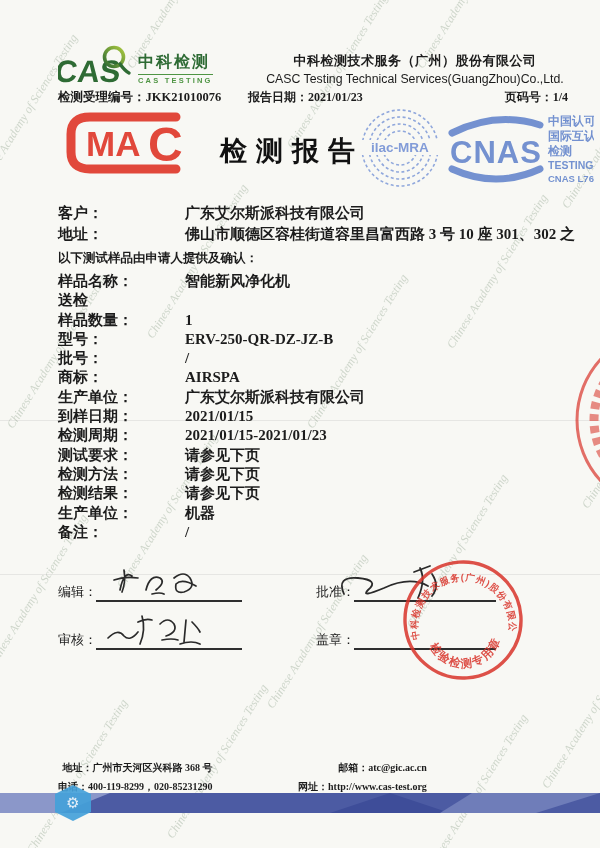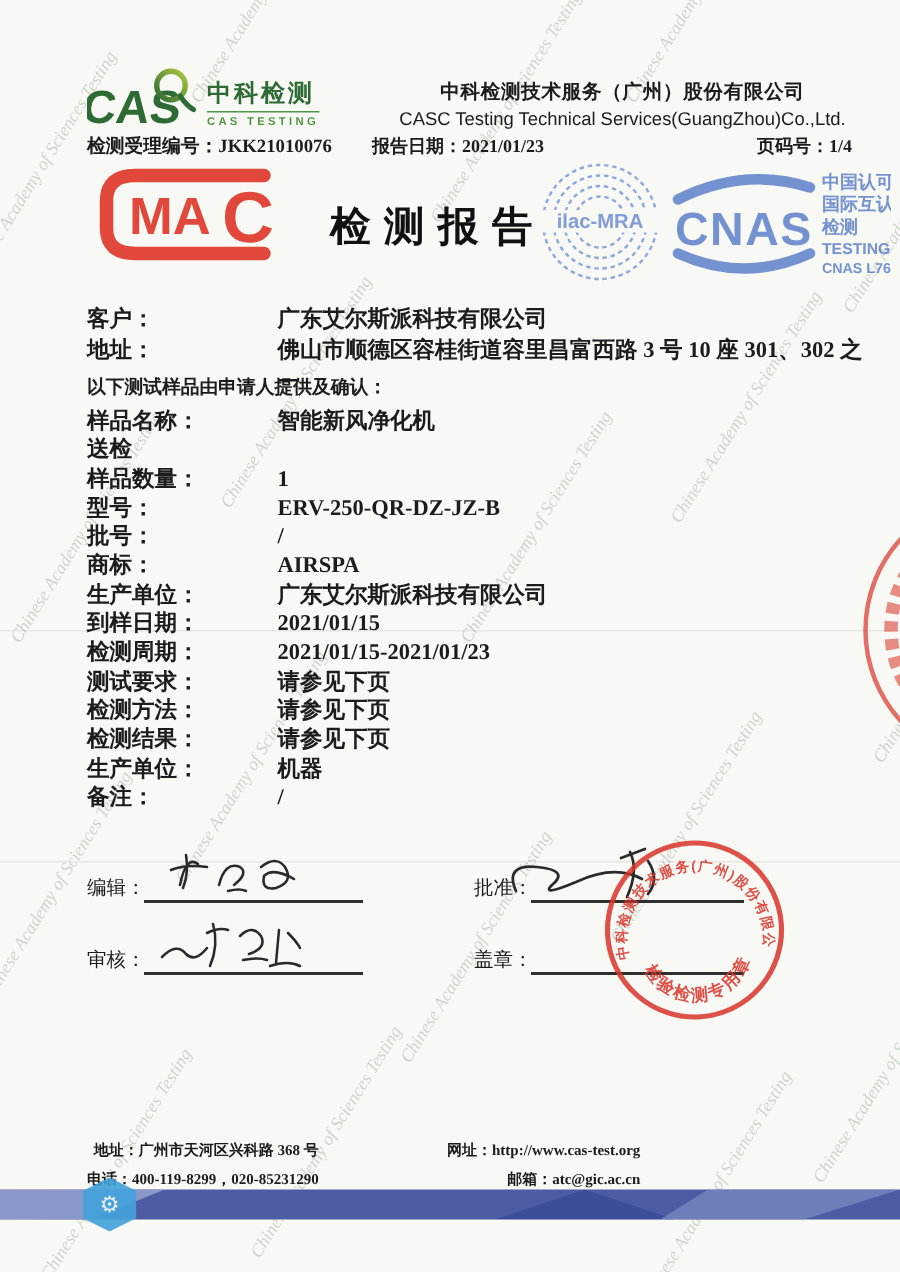--- a/index.html
+++ b/index.html
@@ -254,22 +254,22 @@
   <svg class="abs" style="left:545px;top:320px" width="150" height="220" viewBox="0 0 150 220" opacity="0.7">
     <circle cx="122" cy="100" r="90" fill="none" stroke="#d9342b" stroke-width="3"></circle>
     <circle cx="122" cy="100" r="73" fill="none" stroke="#d9342b" stroke-width="9" stroke-dasharray="7 5" opacity="0.8"></circle>
   </svg>
 
   <div class="abs foot" style="left:58px;top:758px">
     <div><span>地址：</span><span>广州市天河区兴科路 368 号</span></div>
     <div><span>电话：</span><span>400-119-8299，020-85231290</span></div>
   </div>
   <div class="abs foot" style="left:298px;top:758px">
+    <div><span>邮箱：</span><span>atc@gic.ac.cn</span></div>
     <div><span>网址：</span><span>http://www.cas-test.org</span></div>
-    <div><span>邮箱：</span><span>atc@gic.ac.cn</span></div>
   </div>
 
   <div class="abs banner">
     <div class="tri" style="left:0;width:110px;background:#8b97c9;clip-path:polygon(0 0,100% 0,55% 100%,0 100%)"></div>
     <div class="tri" style="left:330px;width:120px;background:#3e4d99;clip-path:polygon(0 100%,50% 0,100% 100%)"></div>
     <div class="tri" style="left:440px;width:160px;background:#6f7db9;clip-path:polygon(20% 0,100% 0,60% 100%,0 100%)"></div>
   </div>
   <div class="abs hexagon">⚙</div>
 
 </div>

